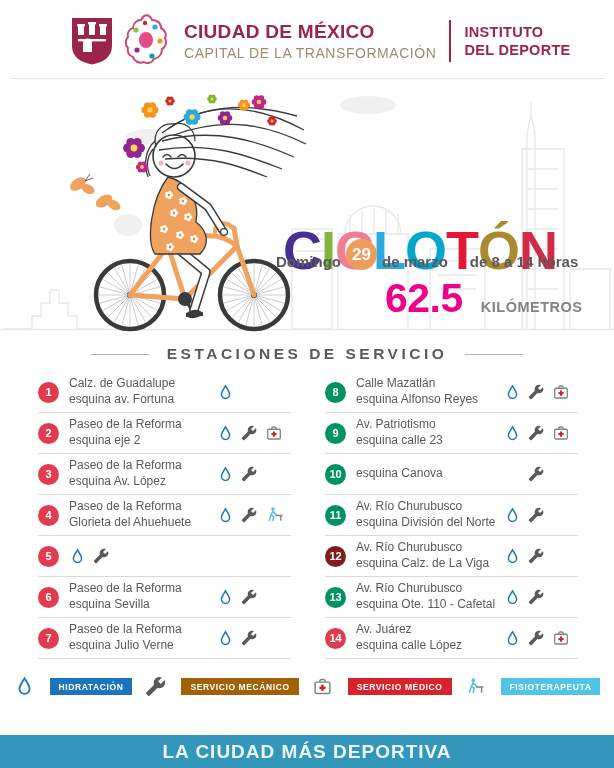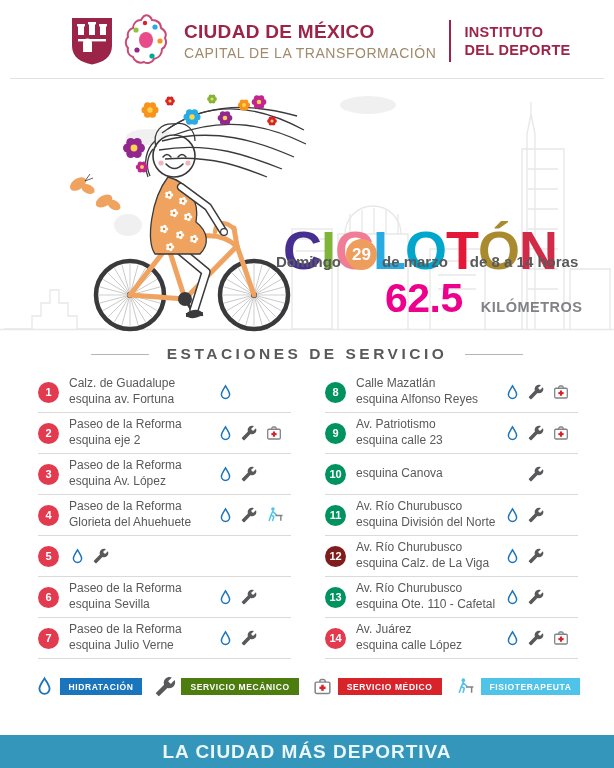--- a/index.html
+++ b/index.html
@@ -39,21 +39,21 @@
   .station-row { display:flex; align-items:center; min-height:41px; border-bottom:1px solid #DADADA; padding:2px 0; }
   .badge { width:21px; height:21px; min-width:21px; border-radius:50%; color:#fff; font-size:11px; font-weight:bold;
            display:flex; align-items:center; justify-content:center; margin-right:10px; }
   .addr { flex:1; font-size:12px; color:#58595B; line-height:1.32; }
   .addr div { white-space:nowrap; }
   .svc { display:flex; width:74px; min-width:74px; }
   .svc .slot { width:24px; height:20px; display:flex; align-items:center; justify-content:flex-start; }
 
   
   .legend { display:flex; justify-content:center; align-items:center; margin-top:17px; gap:13px; }
-  .legend-item { display:flex; align-items:center; gap:5px; }
+  .legend-item { display:flex; align-items:center; gap:15px; }
   .legend-band { color:#fff; font-size:8.5px; font-weight:bold; letter-spacing:.6px; padding:3.5px 9px 3px; white-space:nowrap; }
 
   
   .footer { position:absolute; left:0; bottom:0; width:614px; height:33px; display:flex; align-items:center; justify-content:center; }
   .footer-text { color:#EAF7FB; font-size:19px; font-weight:bold; letter-spacing:1px; }
 
   svg { display:block; }
 </style>
 </head>
 <body>
@@ -725,21 +725,21 @@
         <span class="legend-band" style="background:#1B75BC">HIDRATACIÓN</span>
       </div>
       <div class="legend-item">
         <span>
           <svg width="21" height="21" viewBox="0 0 24 24">
             <g transform="scale(-1,1) translate(-24,0)">
               <path d="M22.7 19l-9.1-9.1c.9-2.3.4-5-1.5-6.9-2-2-5-2.4-7.4-1.3L9 6 6 9 1.6 4.7C.4 7.1.9 10.1 2.9 12.1c1.9 1.9 4.6 2.4 6.9 1.5l9.1 9.1c.4.4 1 .4 1.4 0l2.3-2.3c.5-.4.5-1.1.1-1.4z" fill="#58595B"></path>
             </g>
           </svg>
         </span>
-        <span class="legend-band" style="background:#4d7c0f">SERVICIO MECÁNICO</span>
+        <span class="legend-band" style="background:#a16207">SERVICIO MECÁNICO</span>
       </div>
       <div class="legend-item">
         <span>
           <svg width="21" height="21" viewBox="0 0 24 24">
             <path d="M9 7 V5.8 A1.8 1.8 0 0 1 10.8 4 h2.4 A1.8 1.8 0 0 1 15 5.8 V7" fill="none" stroke="#808285" stroke-width="1.7"></path>
             <rect x="3.6" y="7" width="16.8" height="13" rx="1.6" fill="#fff" stroke="#808285" stroke-width="1.7"></rect>
             <rect x="10.6" y="10" width="2.8" height="7" fill="#D8232A"></rect>
             <rect x="8.5" y="12.1" width="7" height="2.8" fill="#D8232A"></rect>
           </svg>
         </span>

